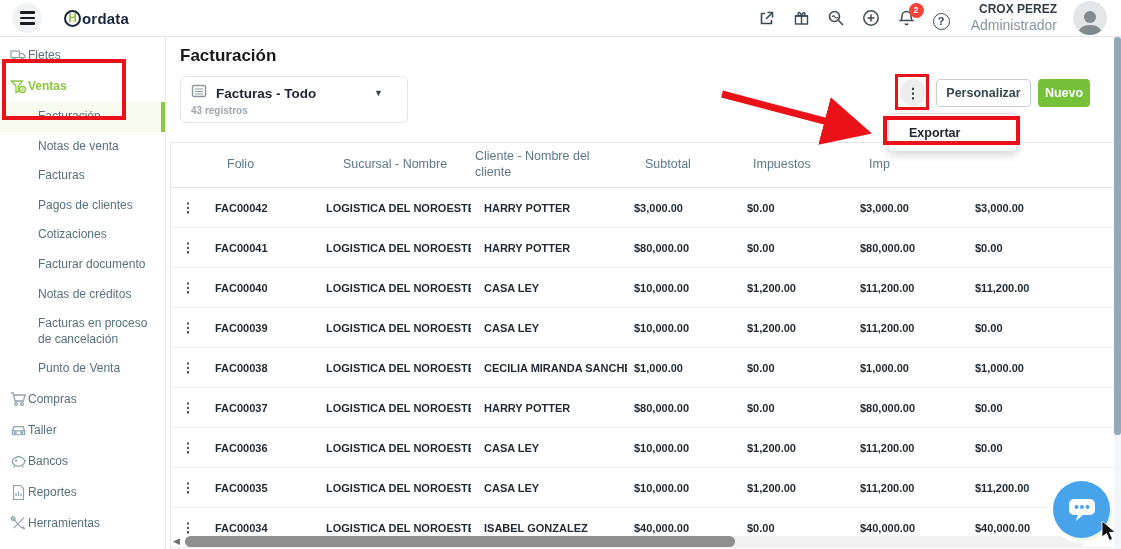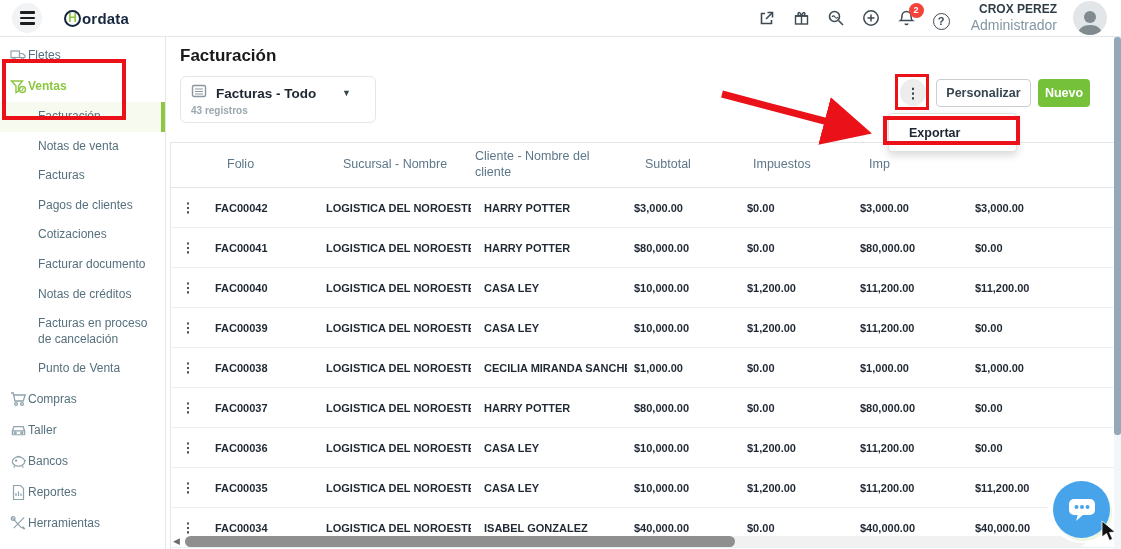--- a/index.html
+++ b/index.html
@@ -49,21 +49,21 @@
   }
   .side-item .s-icon { width:17px; height:17px; flex:0 0 17px; display:flex; align-items:center; justify-content:center; }
   .side-item.sub { padding-left:38px; }
   .side-item.ventas { color:#8dc63f; font-weight:bold; }
   .side-item.active { background:#f7faef; }
   .abar { position:absolute; right:0; top:0; bottom:0; width:4px; background:#8dc63f; }
   
   .main { position:absolute; left:166px; top:37px; right:0; bottom:0; background:#fff; }
   .page-title { position:absolute; left:14px; top:9px; font-size:17px; font-weight:bold; color:#191919; }
   .filter-card {
-    position:absolute; left:14px; top:39px; width:196px; height:47px;
+    position:absolute; left:14px; top:39px; width:228px; height:47px;
     border:1px solid #e3e6ea; border-radius:6px; background:#fff; padding:6px 10px 13px 10px; cursor:pointer;
   }
   .filter-top { display:flex; align-items:center; gap:9px; }
   .filter-label { font-size:13.5px; color:#1c2530; font-weight:bold; flex:1; }
   .caret { font-size:9px; color:#37474f; margin-right:14px; }
   .filter-count { font-size:10px; font-weight:bold; color:#9aa7ad; margin-top:2px; }
   .kebab-btn {
     position:absolute; left:734px; top:42px; width:26px; height:27px; border-radius:50%;
     background:#ededed; display:flex; align-items:center; justify-content:center; cursor:pointer;
     font-weight:bold; color:#37474f; font-size:14px; letter-spacing:0;

